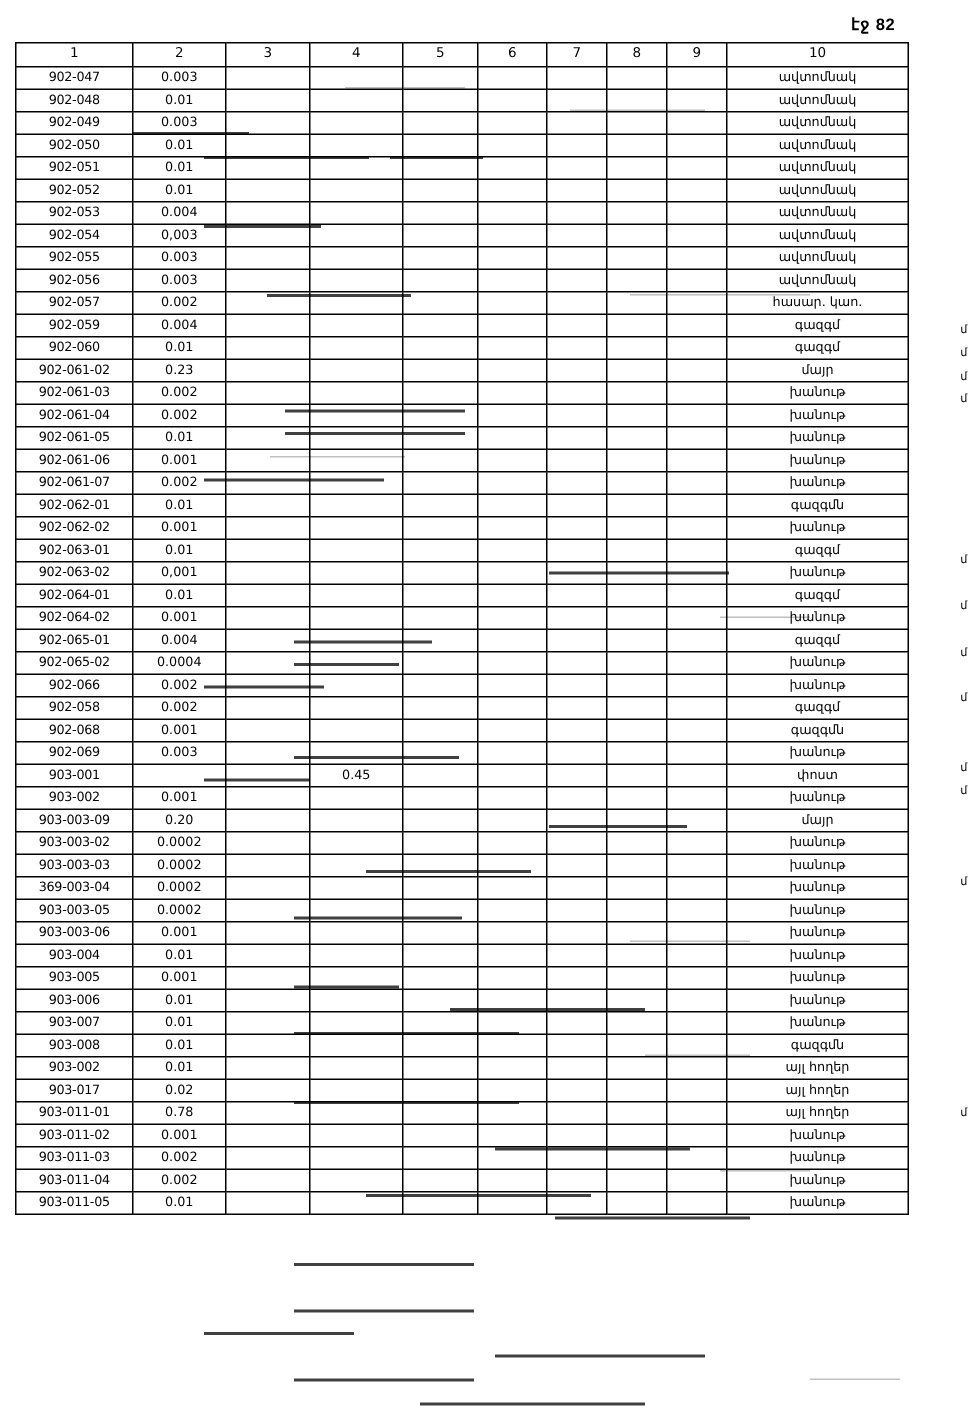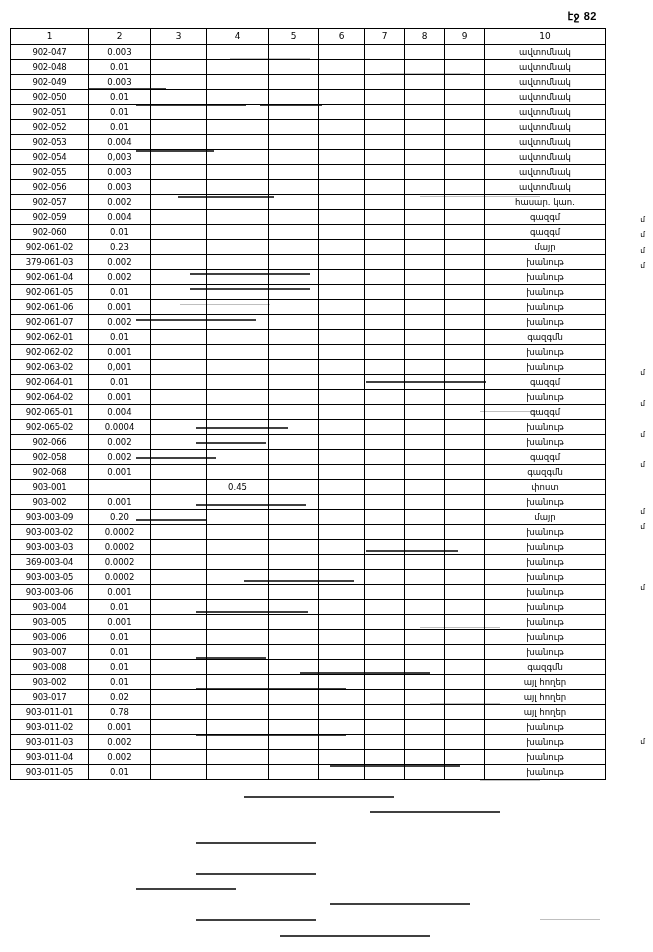--- a/index.html
+++ b/index.html
@@ -301,21 +301,21 @@
             <td class="val"></td>
             <td class="c4v"></td>
             <td class="val"></td>
             <td class="val"></td>
             <td class="val"></td>
             <td class="val"></td>
             <td class="val"></td>
             <td class="name">մայր</td>
           </tr>
           <tr>
-            <td class="code">379-061-03</td>
+            <td class="code">902-061-03</td>
             <td class="val">0.002</td>
             <td class="val"></td>
             <td class="c4v"></td>
             <td class="val"></td>
             <td class="val"></td>
             <td class="val"></td>
             <td class="val"></td>
             <td class="val"></td>
             <td class="name">խանութ</td>
           </tr>
@@ -385,20 +385,32 @@
             <td class="val"></td>
             <td class="c4v"></td>
             <td class="val"></td>
             <td class="val"></td>
             <td class="val"></td>
             <td class="val"></td>
             <td class="val"></td>
             <td class="name">խանութ</td>
           </tr>
           <tr>
+            <td class="code">902-063-01</td>
+            <td class="val">0.01</td>
+            <td class="val"></td>
+            <td class="c4v"></td>
+            <td class="val"></td>
+            <td class="val"></td>
+            <td class="val"></td>
+            <td class="val"></td>
+            <td class="val"></td>
+            <td class="name">գազգմ</td>
+          </tr>
+          <tr>
             <td class="code">902-063-02</td>
             <td class="val">0,001</td>
             <td class="val"></td>
             <td class="c4v"></td>
             <td class="val"></td>
             <td class="val"></td>
             <td class="val"></td>
             <td class="val"></td>
             <td class="val"></td>
             <td class="name">խանութ</td>
@@ -479,20 +491,32 @@
             <td class="code">902-068</td>
             <td class="val">0.001</td>
             <td class="val"></td>
             <td class="c4v"></td>
             <td class="val"></td>
             <td class="val"></td>
             <td class="val"></td>
             <td class="val"></td>
             <td class="val"></td>
             <td class="name">գազգմն</td>
+          </tr>
+          <tr>
+            <td class="code">902-069</td>
+            <td class="val">0.003</td>
+            <td class="val"></td>
+            <td class="c4v"></td>
+            <td class="val"></td>
+            <td class="val"></td>
+            <td class="val"></td>
+            <td class="val"></td>
+            <td class="val"></td>
+            <td class="name">խանութ</td>
           </tr>
           <tr>
             <td class="code">903-001</td>
             <td class="val"></td>
             <td class="val"></td>
             <td class="c4v">0.45</td>
             <td class="val"></td>
             <td class="val"></td>
             <td class="val"></td>
             <td class="val"></td>

